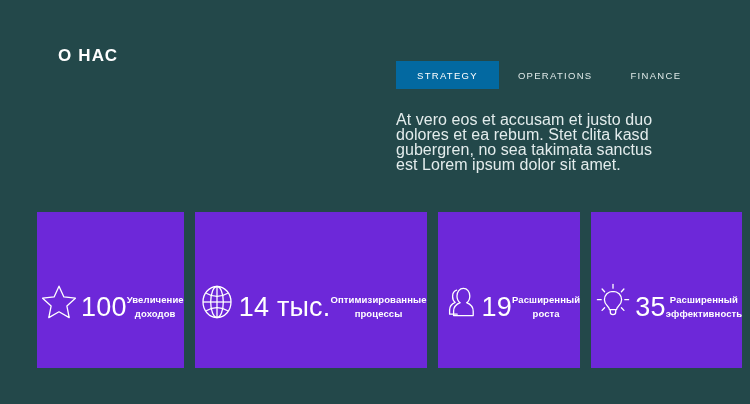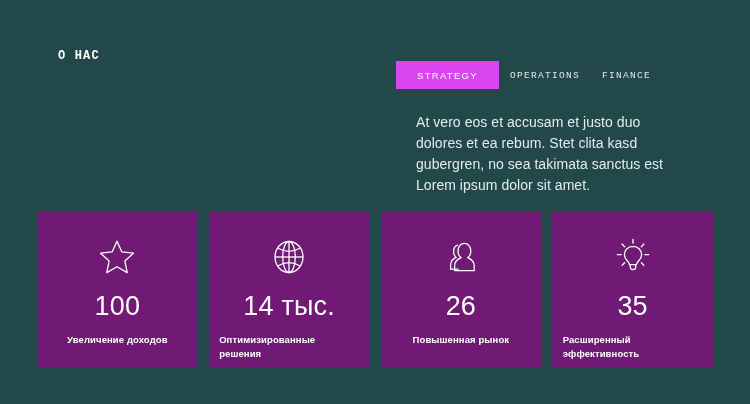--- a/index.html
+++ b/index.html
@@ -34,26 +34,25 @@
   }
 
   .intro {
     position: absolute;
     left: 58px;
     top: 49px;
     width: 300px;
   }
 
   .eyebrow {
-    font-size: 12px;
+    font-size: 17px;
     font-weight: bold;
     letter-spacing: 1.15px;
     color: #ffffff;
     line-height: 14px;
-    font-family: Liberation Mono, monospace;
   }
 
   .headline {
     margin-top: 20px;
     font-size: 25.5px;
     font-weight: bold;
     line-height: 31px;
     letter-spacing: -0.2px;
     color: #ffffff;
     width: 290px;
@@ -83,56 +82,53 @@
     letter-spacing: 1.3px;
     color: #dfe9e8;
     background: transparent;
     border: none;
     cursor: pointer;
     font-family: "Liberation Sans", "DejaVu Sans", sans-serif;
     white-space: nowrap;
   }
 
   .tab.is-active {
-    background: #d946ef;
+    background: #0369a1;
     color: #ffffff;
     padding: 0 21px;
   }
 
   .tab:not(.is-active) {
-    padding: 0 11px;
-    font-family: Liberation Mono, monospace;
+    padding: 0 19px;
   }
 
   .panel-text {
     margin-top: 23px;
-    font-size: 14px;
-    line-height: 21px;
+    font-size: 16px;
+    line-height: 15px;
     color: #e3ecec;
     width: 272px;
     letter-spacing: 0.05px;
-    margin-left: 20px;
   }
 
   
   .cards {
     position: absolute;
     left: 37px;
     top: 212px;
     width: 676px;
     height: 156px;
     display: flex;
     gap: 11px;
   }
 
   .card {
     flex: 1 1 0;
-    background: #701a75;
-    display: flex;
-    flex-direction: column;
+    background: #6d28d9;
+    display: flex;
     align-items: center;
     padding-top: 23px;
     height: 156px;
     cursor: pointer;
   }
 
   .card-icon {
     width: 44px;
     height: 44px;
     display: block;
@@ -153,20 +149,21 @@
     letter-spacing: 0.2px;
     white-space: nowrap;
   }
 
   .card-label {
     margin-top: 11px;
     font-size: 9.5px;
     font-weight: bold;
     line-height: 14px;
     color: #ffffff;
+    text-align: center;
     letter-spacing: 0.1px;
     max-width: 140px;
   }
 </style>
 </head>
 <body>
 
 <div class="page">
 
   <div class="top">
@@ -208,34 +205,34 @@
             <ellipse cx="22" cy="22" rx="14" ry="15.5"></ellipse>
             <ellipse cx="22" cy="22" rx="6.3" ry="15.5"></ellipse>
             <line x1="22" y1="6.5" x2="22" y2="37.5"></line>
             <line x1="8" y1="22" x2="36" y2="22"></line>
             <path d="M11.2 13.2 C15 15.4 18.4 16.4 22 16.4 C25.6 16.4 29 15.4 32.8 13.2"></path>
             <path d="M11.2 30.8 C15 28.6 18.4 27.6 22 27.6 C25.6 27.6 29 28.6 32.8 30.8"></path>
           </g>
         </svg>
       </span>
       <div class="card-value">14 тыс.</div>
-      <div class="card-label">Оптимизированные решения</div>
+      <div class="card-label">Оптимизированные процессы</div>
     </div>
 
     <div class="card">
       <span class="card-icon">
         <svg viewBox="0 0 44 44" fill="none" xmlns="http://www.w3.org/2000/svg">
           <g stroke="#ffffff" stroke-width="1.3" fill="none" stroke-linejoin="round" stroke-linecap="round">
             <path d="M18.6 10.2 C16.1 11 14.6 13.4 14.6 16.4 C14.6 19 15.6 21.2 17.2 22.4 C14 23.8 11.6 26.2 11.6 30 L11.6 34.2 L19.2 34.2"></path>
             <path d="M25.4 8.4 C21.6 8.4 19 11.6 19 16 C19 19.2 20.3 21.6 22.2 22.7 C18.4 24.2 15.6 27 15.6 31.2 L15.6 35.6 L35.2 35.6 L35.2 31.2 C35.2 27 32.4 24.2 28.6 22.7 C30.5 21.6 31.8 19.2 31.8 16 C31.8 11.6 29.2 8.4 25.4 8.4 Z"></path>
           </g>
         </svg>
       </span>
-      <div class="card-value">26</div>
-      <div class="card-label">Повышенная рынок</div>
+      <div class="card-value">19</div>
+      <div class="card-label">Расширенный роста</div>
     </div>
 
     <div class="card">
       <span class="card-icon">
         <svg viewBox="0 0 44 44" fill="none" xmlns="http://www.w3.org/2000/svg">
           <g stroke="#ffffff" stroke-width="1.3" fill="none" stroke-linecap="round" stroke-linejoin="round">
             <path d="M22 11.3 C17.1 11.3 13.4 15 13.4 19.7 C13.4 22.6 14.9 24.6 16.6 26.3 C17.7 27.4 18.4 28.4 18.4 29.6 L25.6 29.6 C25.6 28.4 26.3 27.4 27.4 26.3 C29.1 24.6 30.6 22.6 30.6 19.7 C30.6 15 26.9 11.3 22 11.3 Z"></path>
             <path d="M19.3 29.6 L19.3 32.3 C19.3 33.6 20.4 34.6 22 34.6 C23.6 34.6 24.7 33.6 24.7 32.3 L24.7 29.6"></path>
             <line x1="22" y1="4.4" x2="22" y2="8.2"></line>
             <line x1="11.1" y1="9" x2="13.6" y2="11.7"></line>

